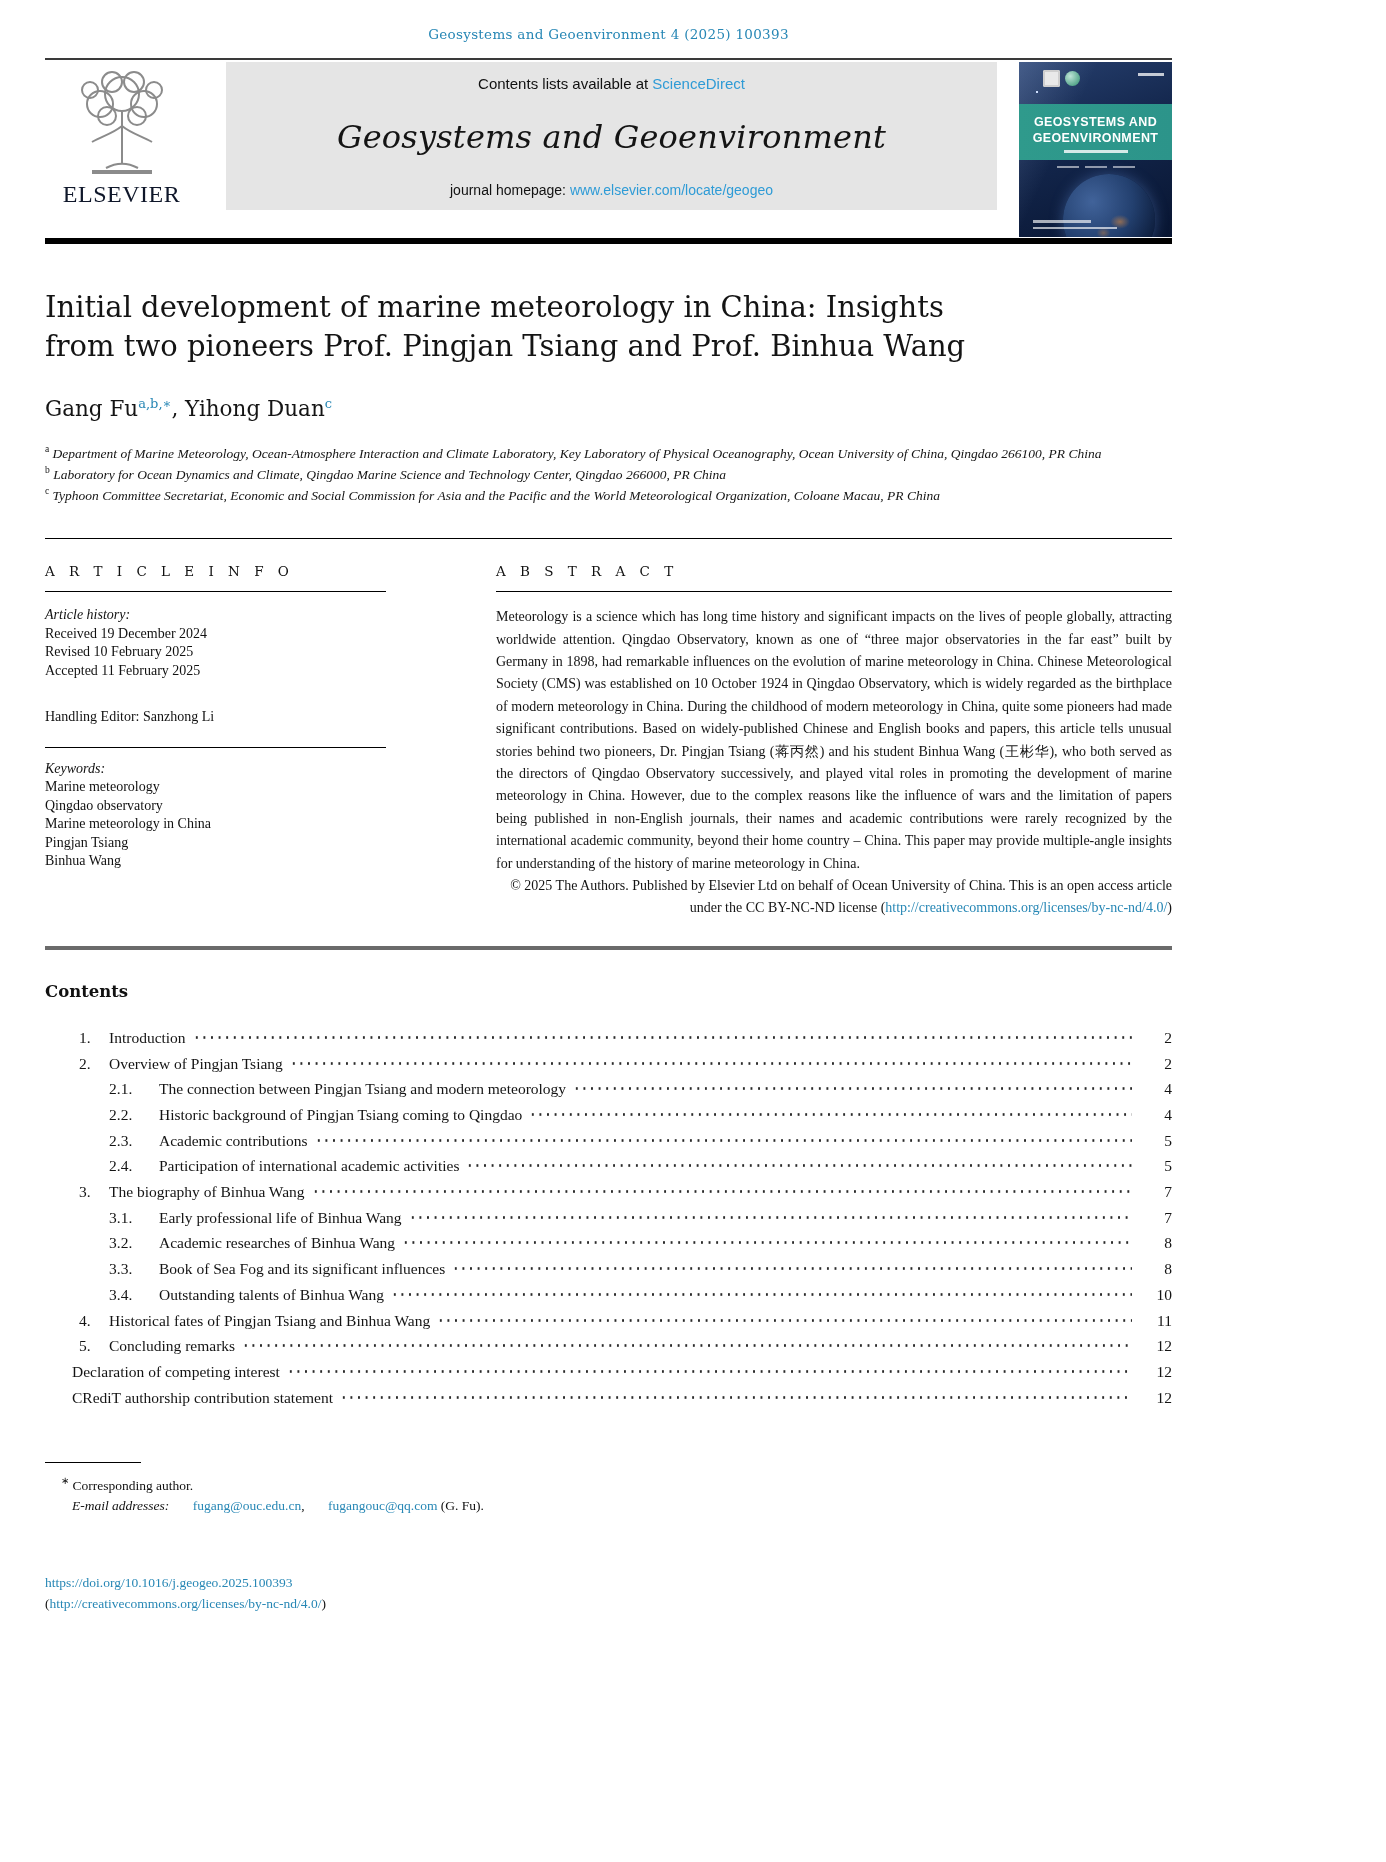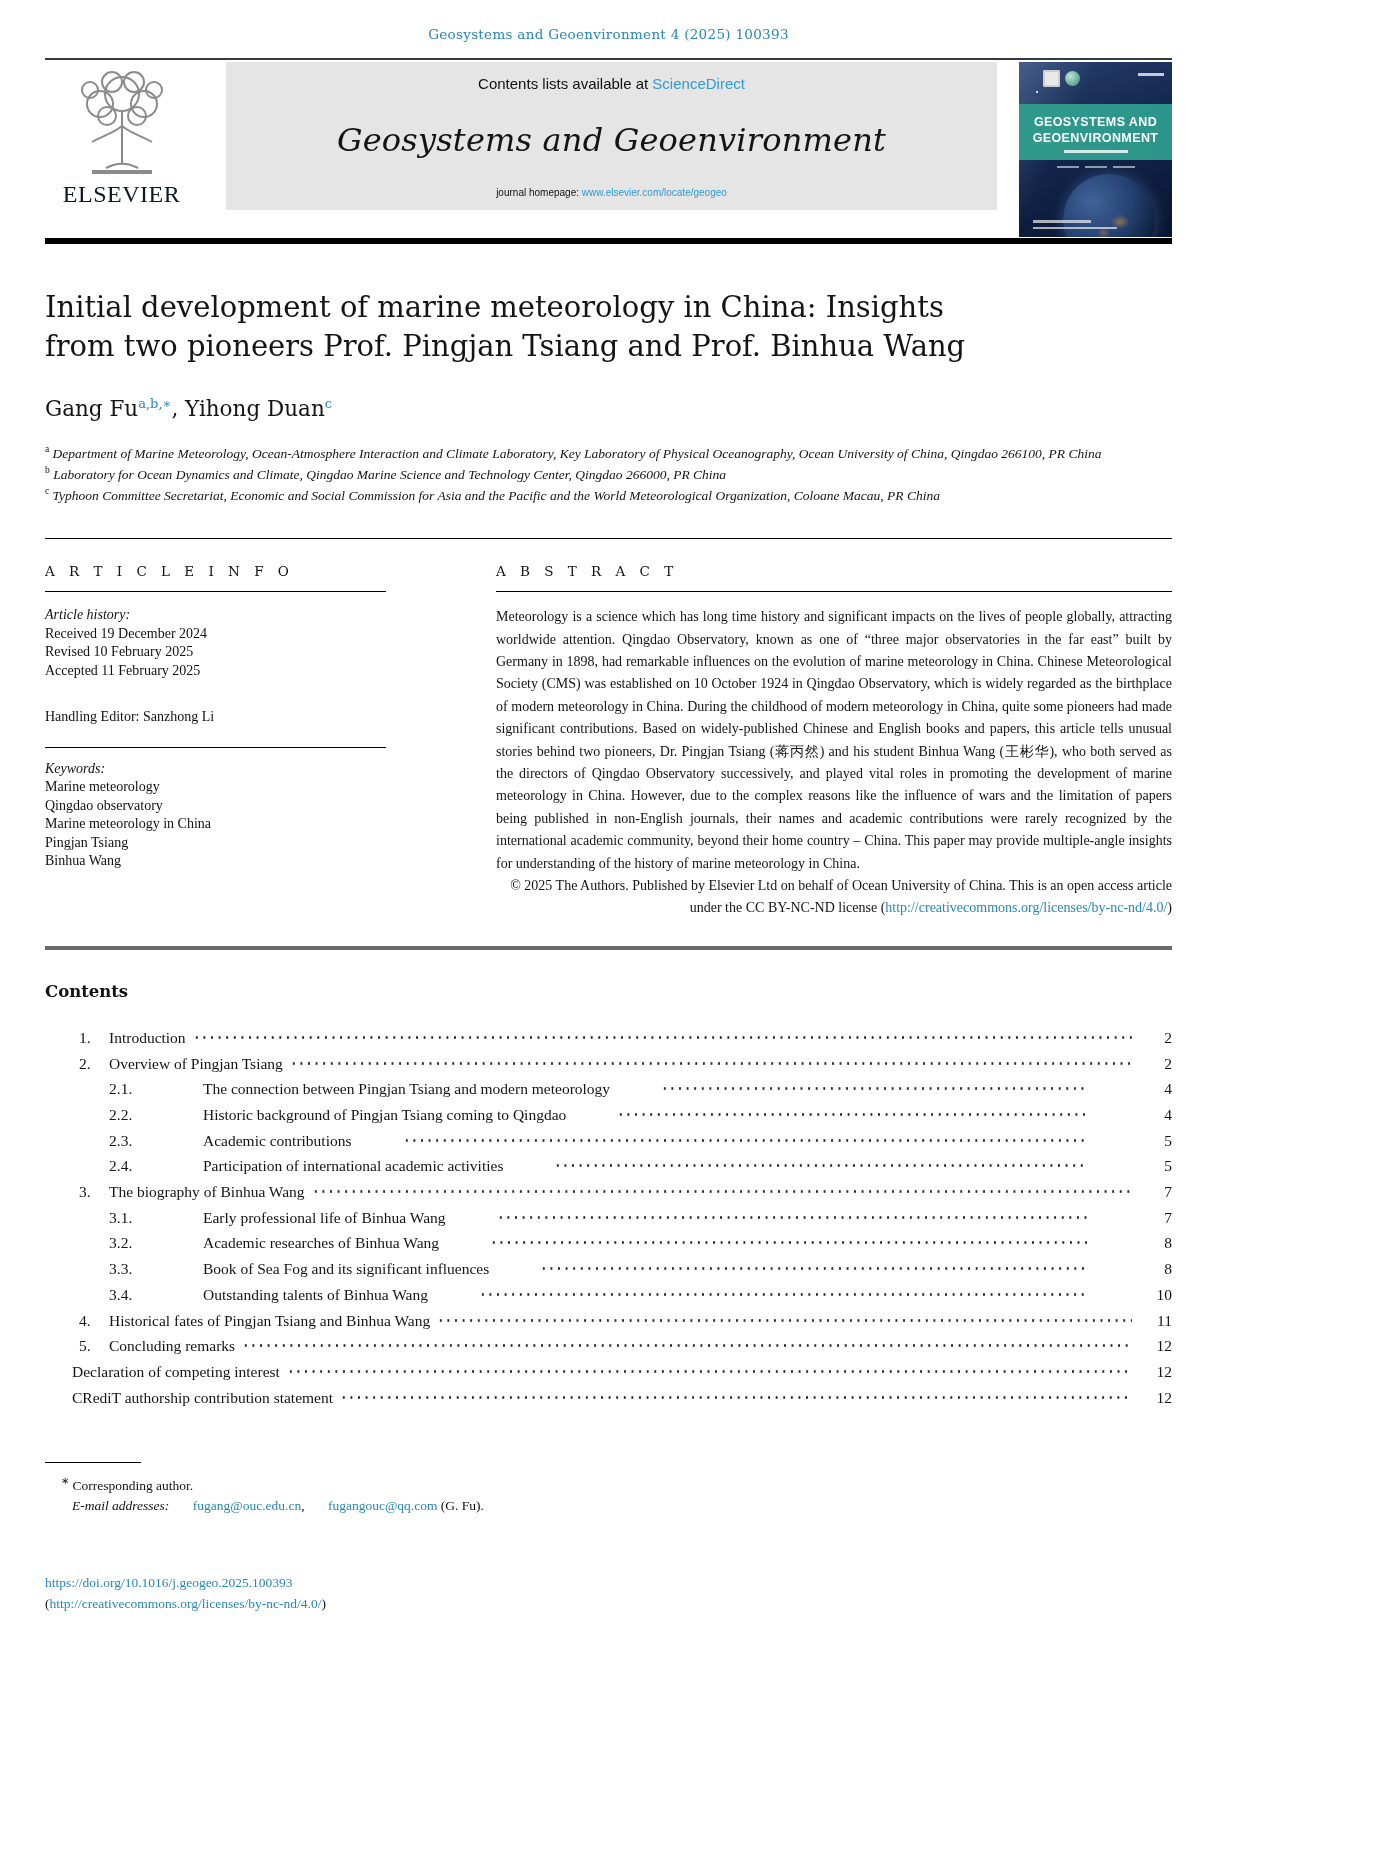--- a/index.html
+++ b/index.html
@@ -27,21 +27,21 @@
     letter-spacing: 0.5px; line-height: 1; margin-top: 0px; font-weight: 400;
   }
   .banner-center {
     flex: 1 1 auto; background: #e5e5e5; height: 148px; margin-left: 28px; margin-right: 22px;
     display: flex; flex-direction: column; align-items: center; justify-content: space-between;
     padding: 13px 10px 12px 10px;
   }
   .contents-line { font-family: "Liberation Sans", sans-serif; font-size: 15px; color: #111; text-align: center; }
   .contents-line .sd-link { color: #2e9bd6; }
   .banner-journal-title { font-family: "DejaVu Serif", serif; font-size: 32px; color: #141414; letter-spacing: 0.2px; font-style: italic; }
-  .homepage-line { font-family: "Liberation Sans", sans-serif; font-size: 10px; color: #111; }
+  .homepage-line { font-family: "Liberation Sans", sans-serif; font-size: 14px; color: #111; }
   .homepage-line .hp-link { color: #2e9bd6; }
 
   
   .cover {
     flex: 0 0 auto; width: 153px; height: 175px; position: relative; overflow: hidden;
     background:
       radial-gradient(1.2px 1.2px at 18px 30px, #cfe0ff 60%, transparent 62%),
       radial-gradient(1px 1px at 40px 120px, #bcd0f0 60%, transparent 62%),
       radial-gradient(1.2px 1.2px at 130px 60px, #cfe0ff 60%, transparent 62%),
       radial-gradient(1px 1px at 112px 150px, #a9c2ea 60%, transparent 62%),
@@ -113,21 +113,21 @@
   .abs-copyright { font-size: 14px; line-height: 22.4px; text-align: right; color: #141414; }
   .abs-copyright .lic-link { color: #2787b5; }
 
   
   .contents-rule { border-top: 4px solid #6b6b6b; margin-top: 26px; }
   .contents-heading { font-weight: bold; font-size: 16.5px; margin-top: 32px; font-family: "DejaVu Serif", serif; }
   .toc { margin-top: 24px; padding-left: 27px; font-size: 15.5px; }
   .toc-row { display: flex; align-items: baseline; line-height: 25.7px; color: #141414; }
   .toc-num { flex: 0 0 auto; }
   .toc-row.lvl1 .toc-num { width: 37px; padding-left: 7px; }
-  .toc-row.lvl2 { padding-left: 37px; gap: 44px; }
+  .toc-row.lvl2 { padding-left: 37px; }
   .toc-row.lvl2 .toc-num { width: 50px; }
   .toc-label { flex: 0 0 auto; padding-right: 5px; }
   .toc-dots {
     flex: 1 1 auto; height: 1em; margin: 0 6px 0 2px;
     background: radial-gradient(circle, #2a2a2a 1.05px, transparent 1.35px) repeat-x left bottom 4px;
     background-size: 7.6px 3px;
   }
   .toc-page { flex: 0 0 34px; text-align: right; }
 
   

